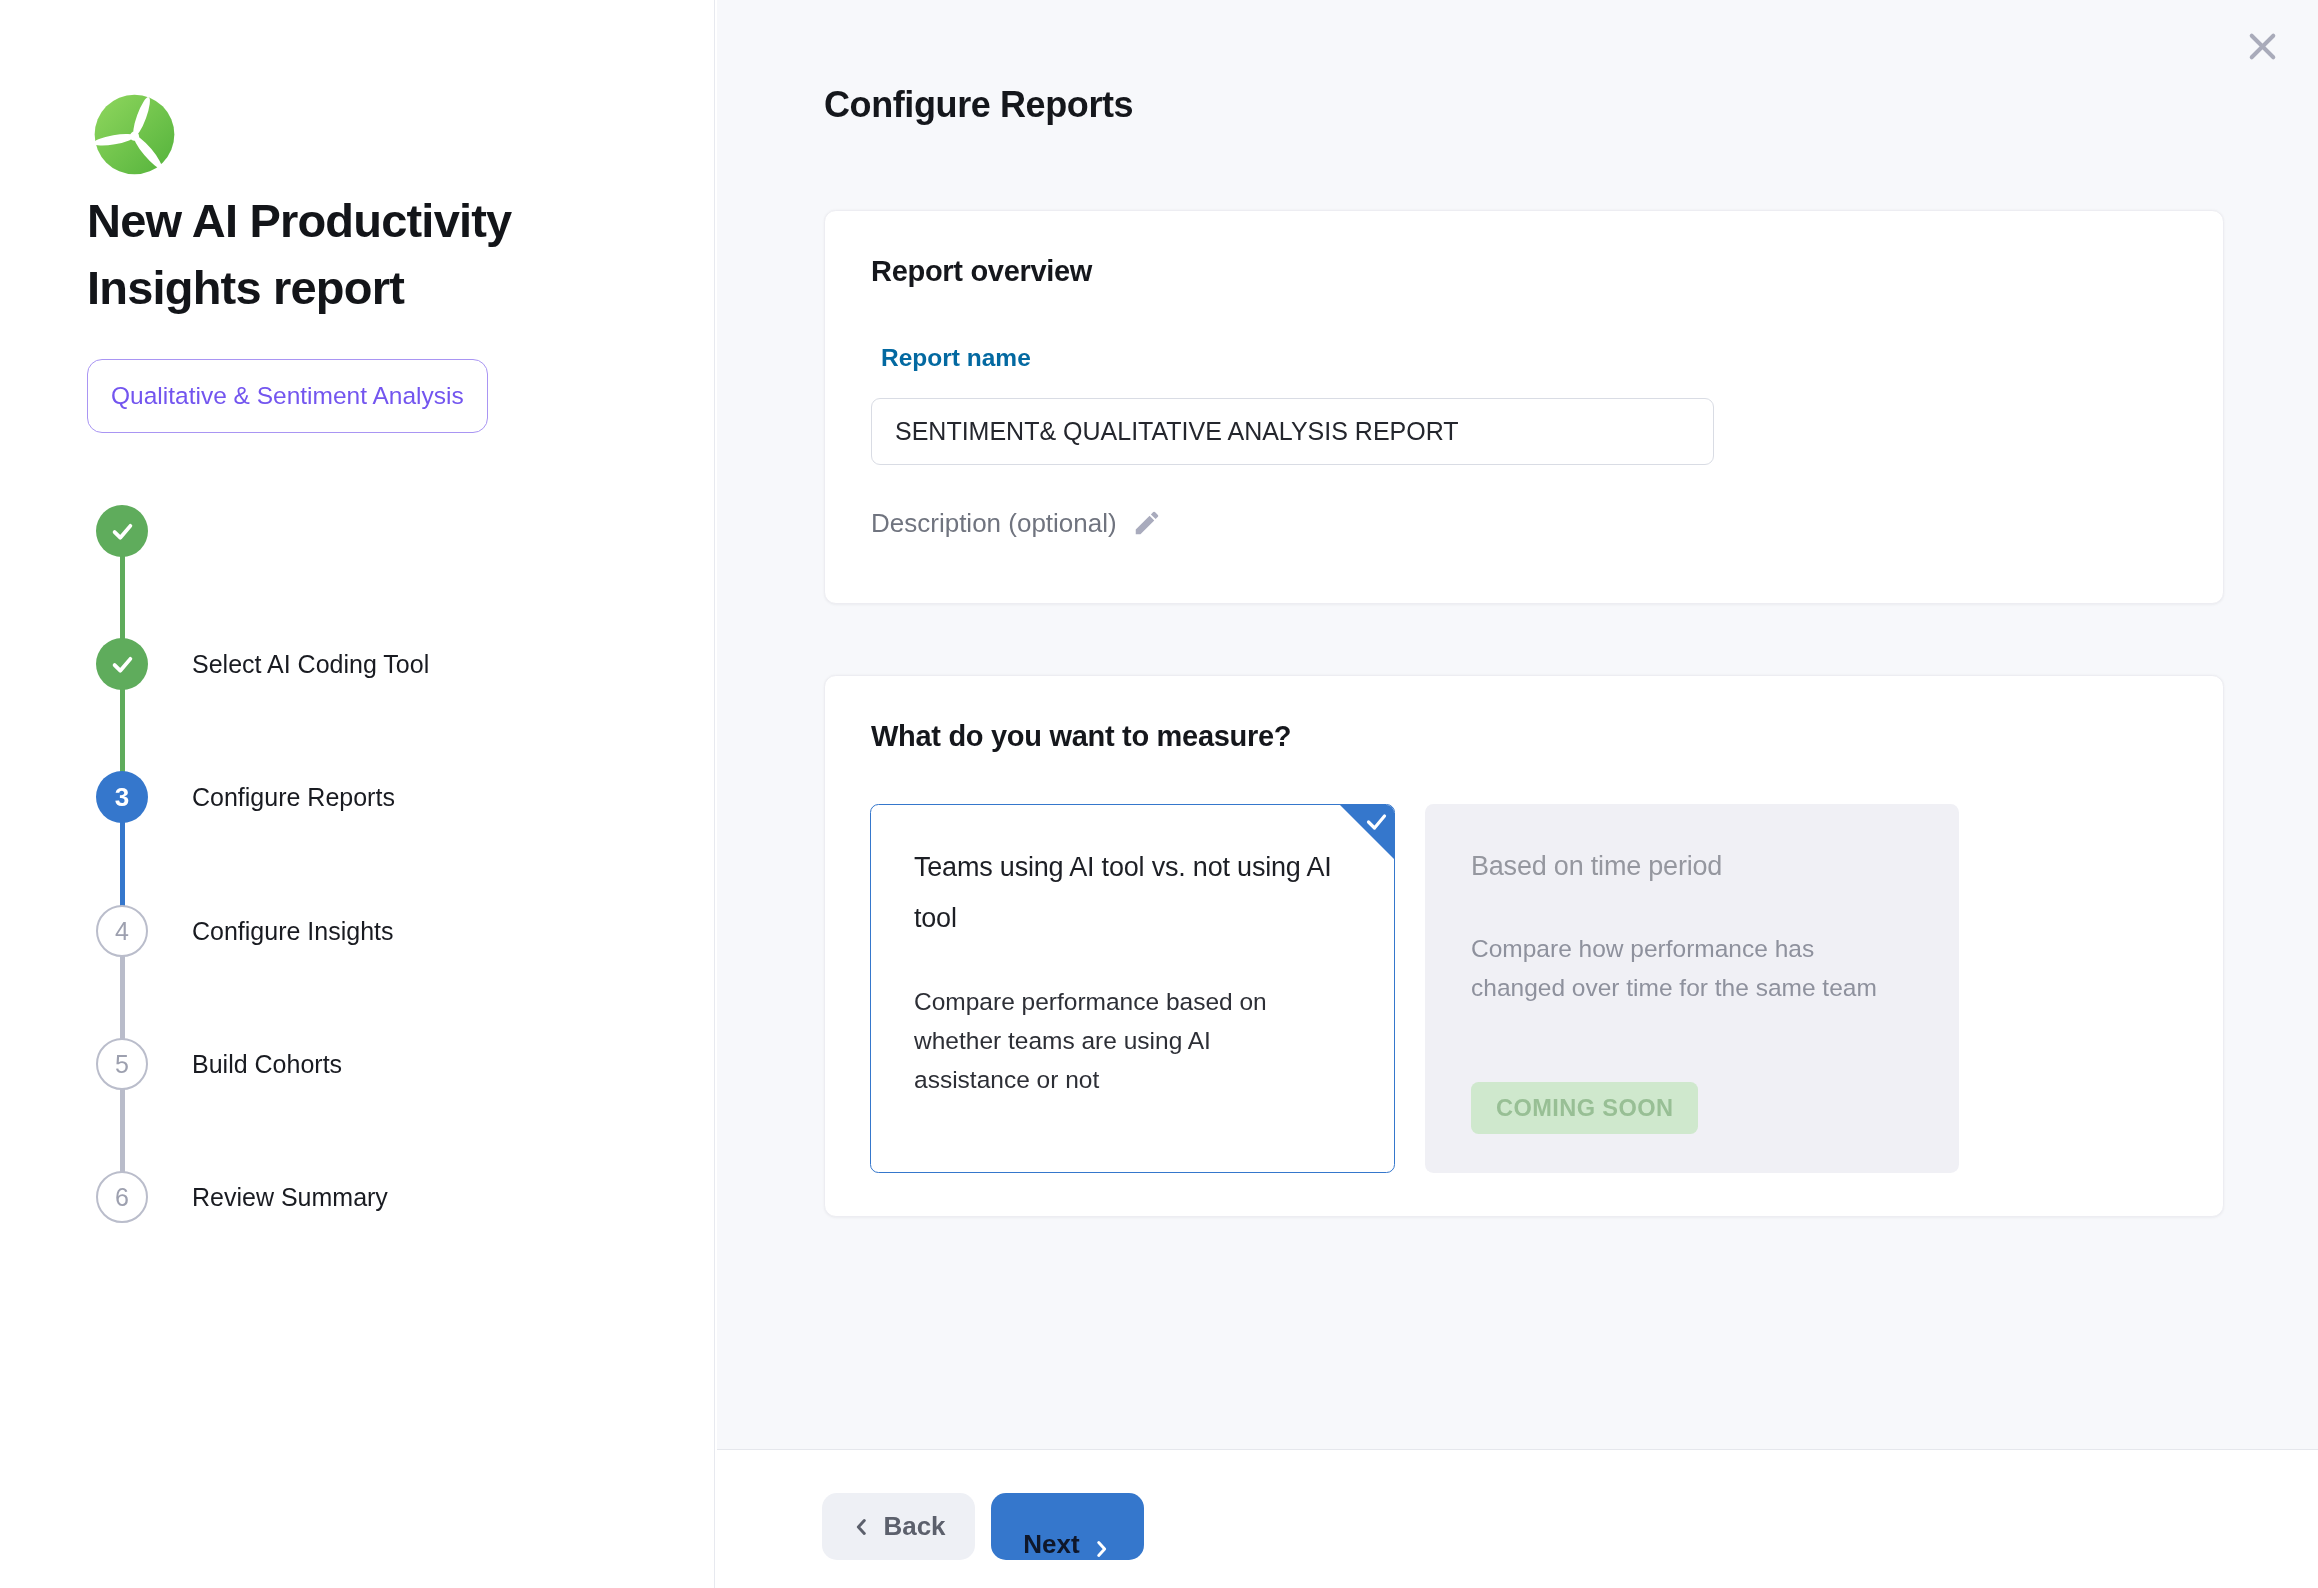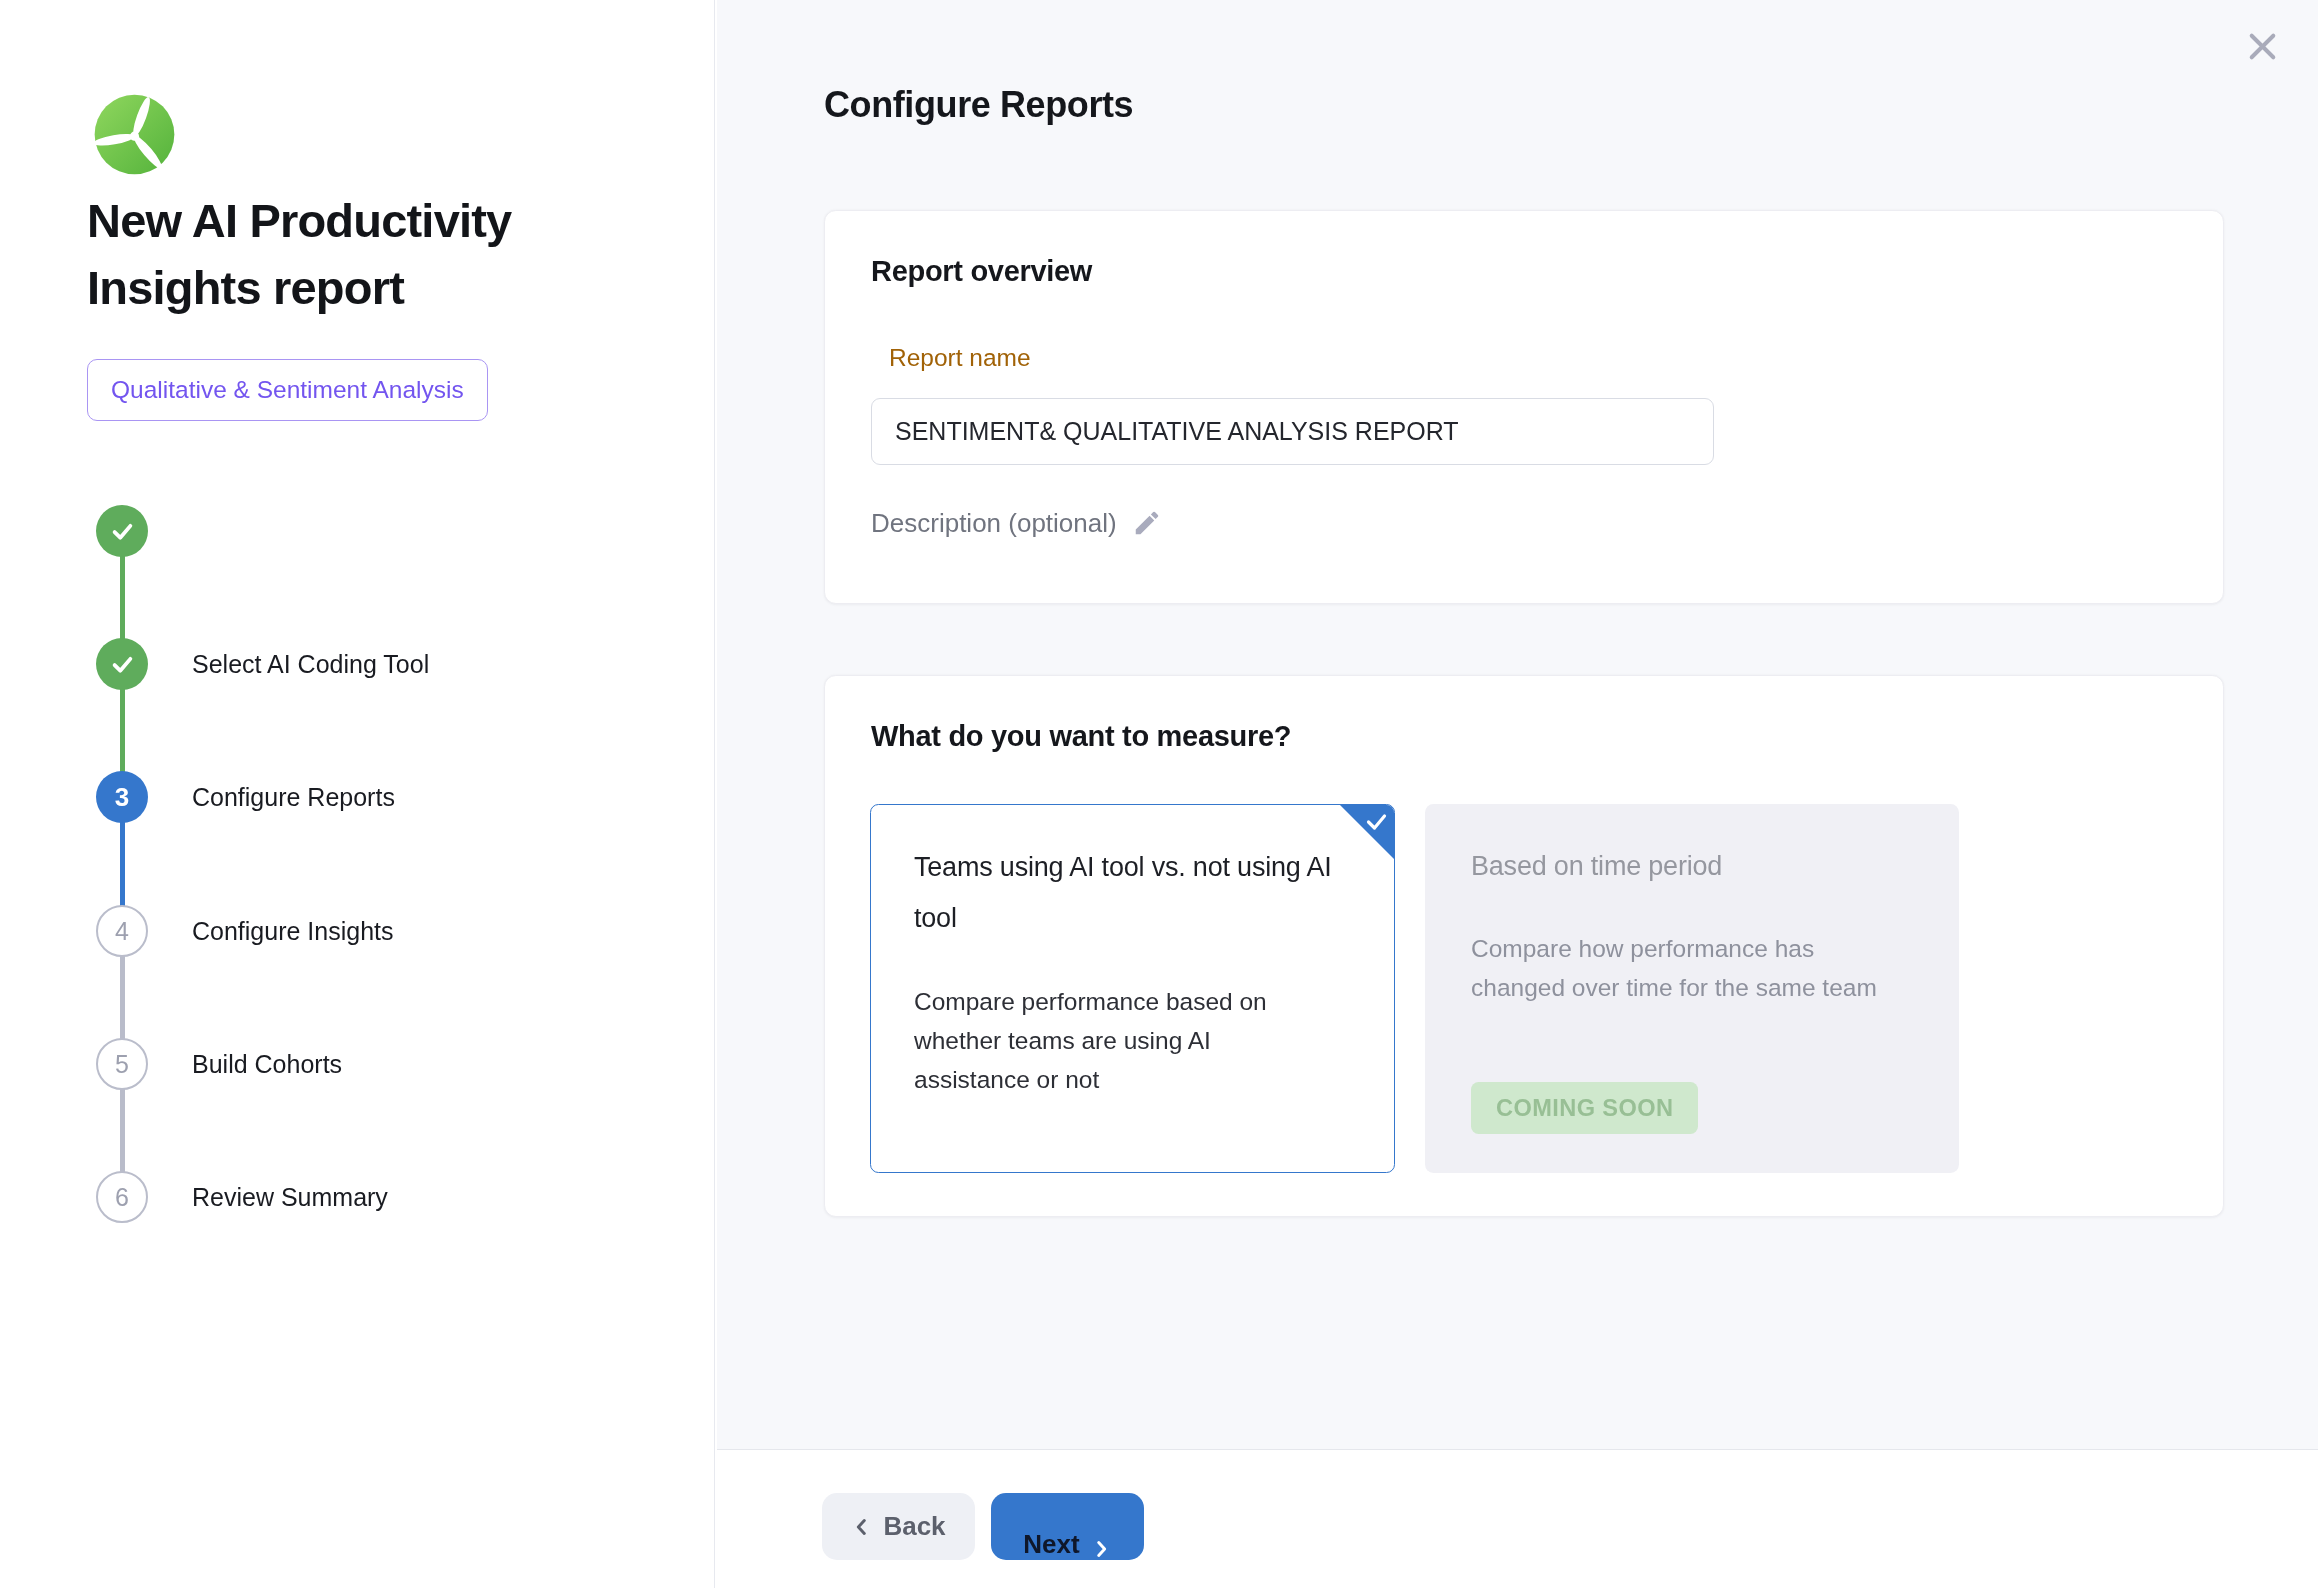--- a/index.html
+++ b/index.html
@@ -22,22 +22,22 @@
   }
   .sidebar-title {
     position:absolute; left:87px; top:187px; width:548px;
     font-size:47px; line-height:67px; font-weight:700;
     letter-spacing:-0.8px; color:#131519;
   }
   .sidebar-badge {
     position:absolute; left:87px; top:359px;
     display:inline-block;
     font-size:24.5px; font-weight:500; color:#7355ef;
-    border:1.7px solid #a995f3; border-radius:10px;
-    padding:16px 23px; background:#ffffff;
+    border:1.7px solid #a995f3; border-radius:15px;
+    padding:22px 23px; background:#ffffff;
   }
 
   
   .stepper { position:absolute; left:96px; top:505px; width:523px; height:725px; }
   .step-row { position:absolute; left:0; height:52px; width:523px; cursor:pointer; }
   .connector { position:absolute; left:23.6px; width:5.9px; height:133px; z-index:0; }
   .conn-green { background:#5fac5c; }
   .conn-blue  { background:#3577cc; }
   .conn-gray  { background:#b9bcca; }
   .step-circle {
@@ -73,22 +73,22 @@
     box-shadow:0 0.8px 2.5px rgba(20,24,40,0.05);
   }
   .card-overview { top:210px; height:394px; }
   .card-measure  { top:675px; height:542px; }
 
   .card-heading {
     position:absolute; left:46px; top:44px;
     font-size:29px; font-weight:700; letter-spacing:-0.3px; color:#15171c;
   }
   .field-label {
-    position:absolute; left:64px; top:133px;
-    font-size:24.5px; font-weight:400; color:#a16207;
+    position:absolute; left:56px; top:133px;
+    font-size:24.5px; font-weight:700; color:#0369a1;
   }
   .name-input {
     position:absolute; left:46px; top:187px; width:843px; height:67px;
     border:1.7px solid #d9dce4; border-radius:9px; background:#ffffff;
     font-family:"Liberation Sans", sans-serif;
     font-size:25px; color:#24262d; padding:0 23px; outline:none;
   }
   .description-row {
     position:absolute; left:46px; top:292px; height:40px;
     display:flex; align-items:center; gap:15px; cursor:pointer;

